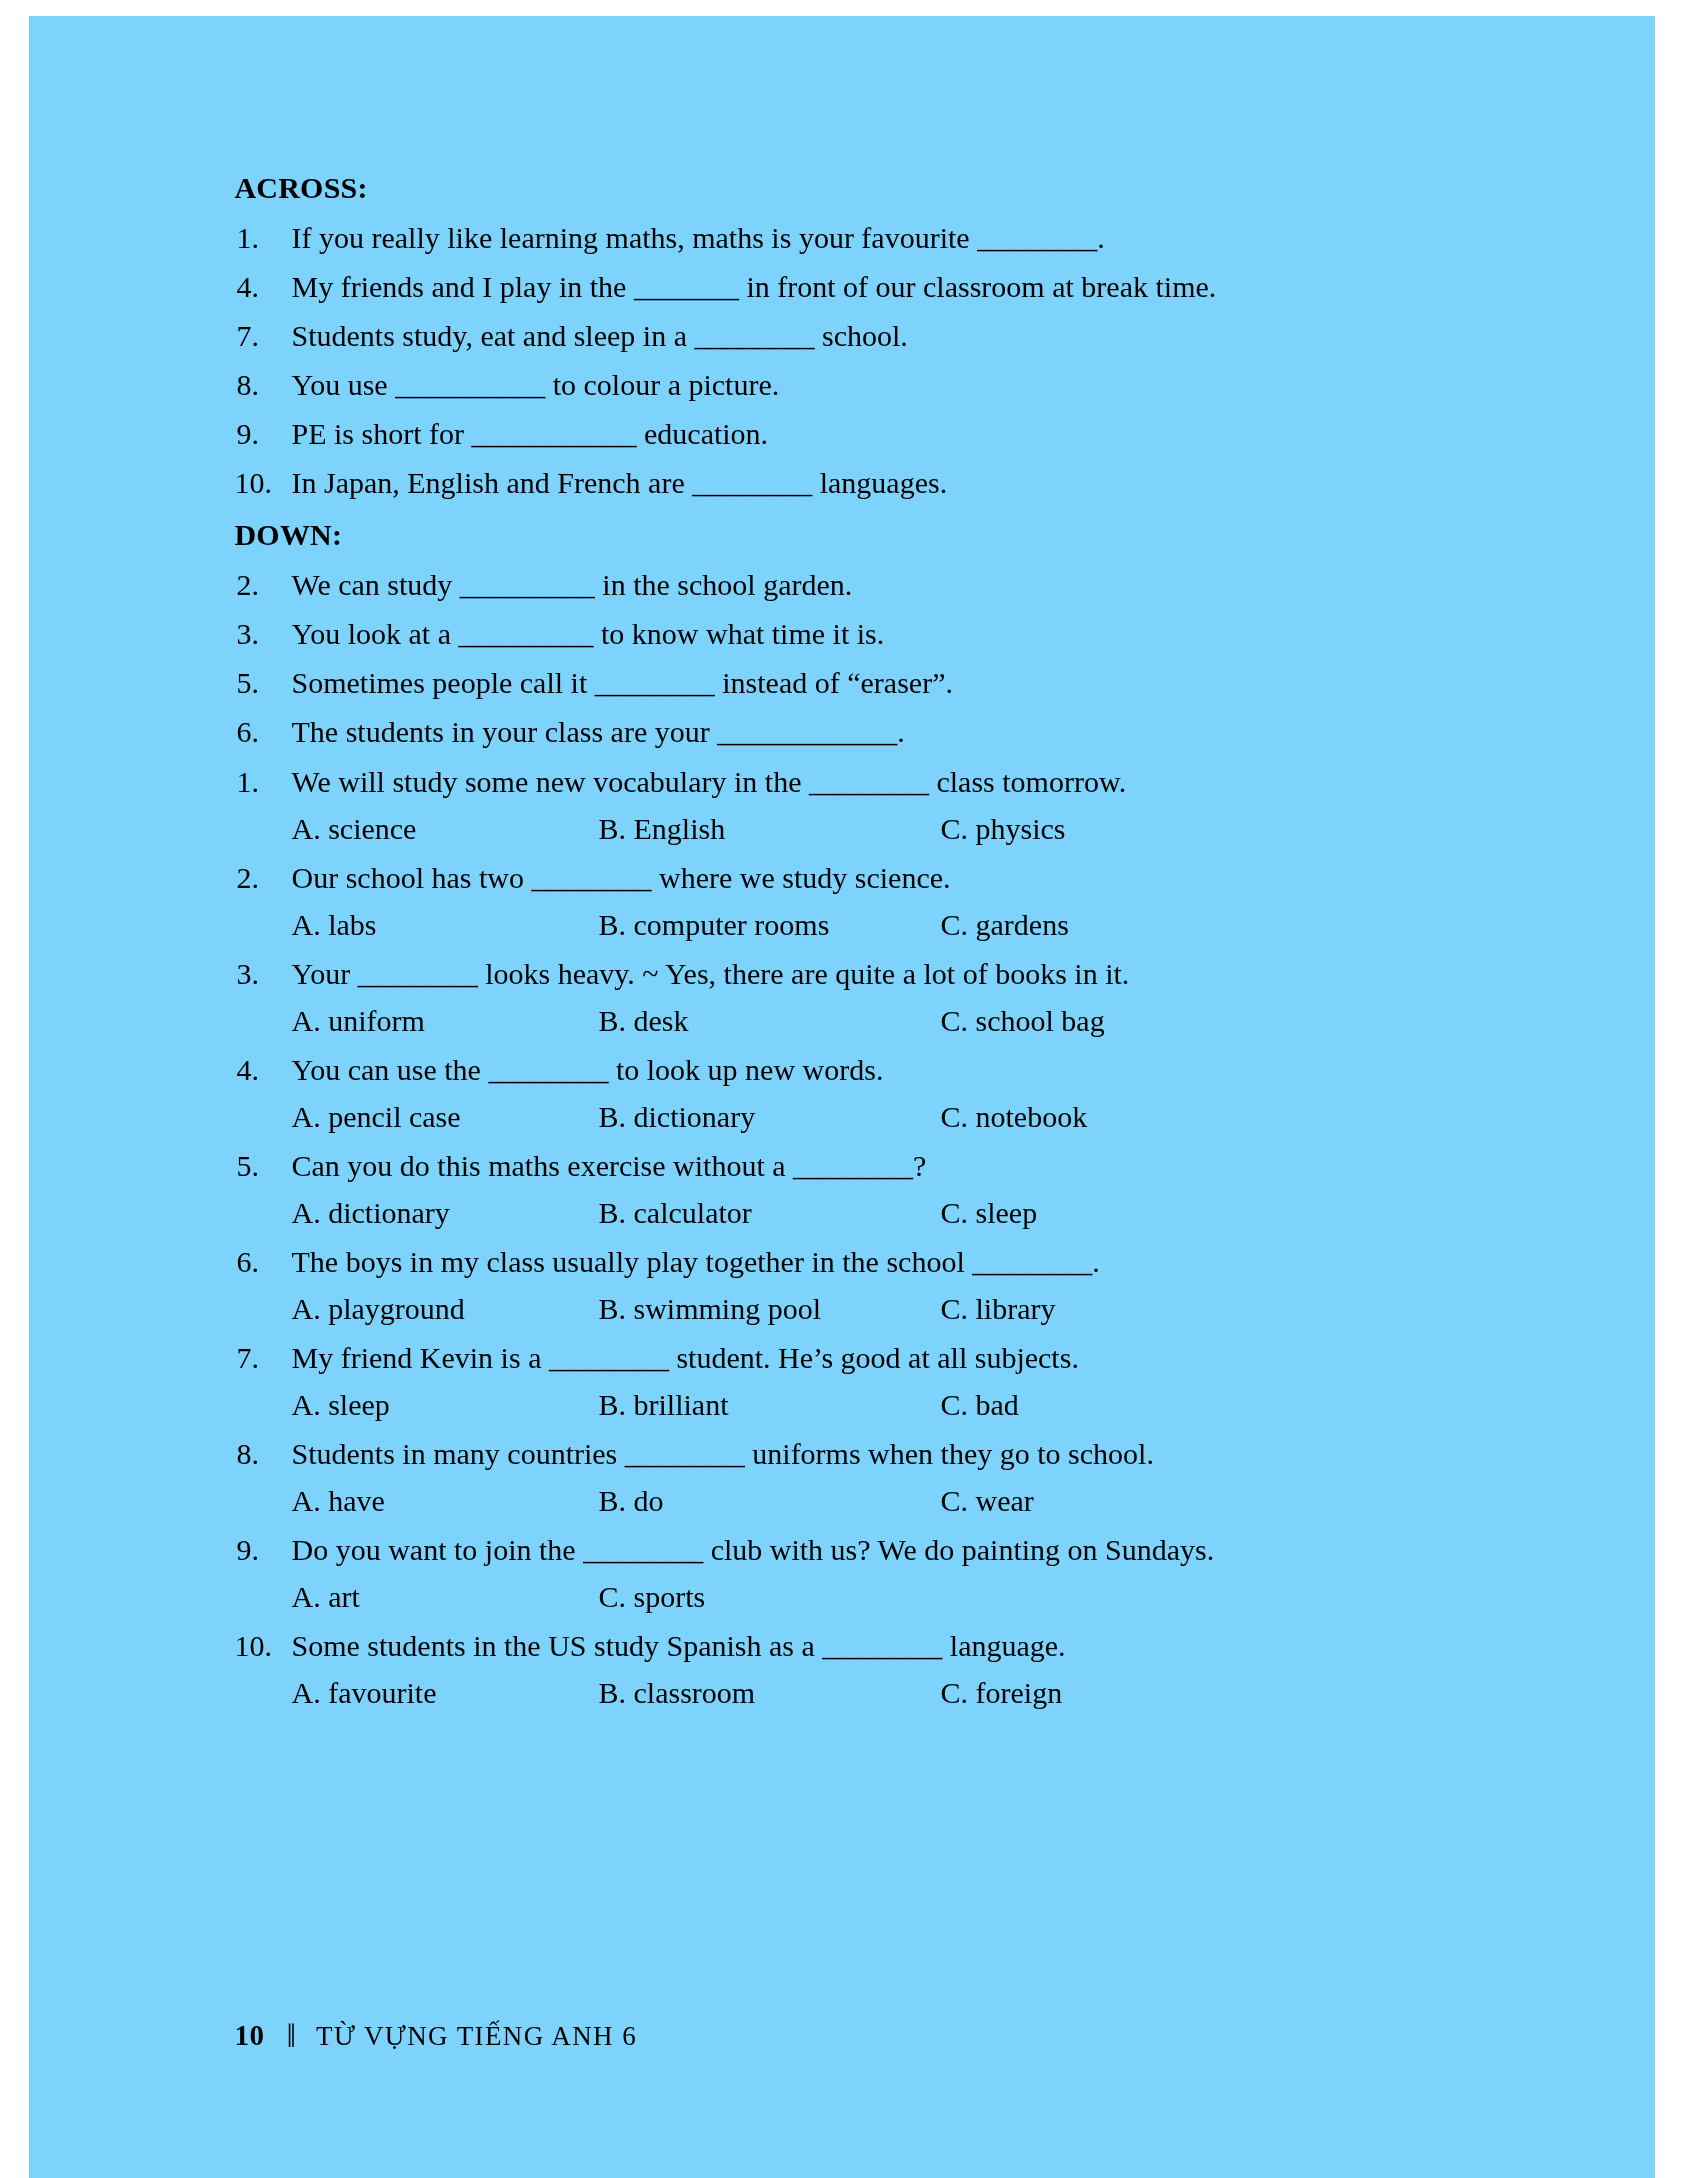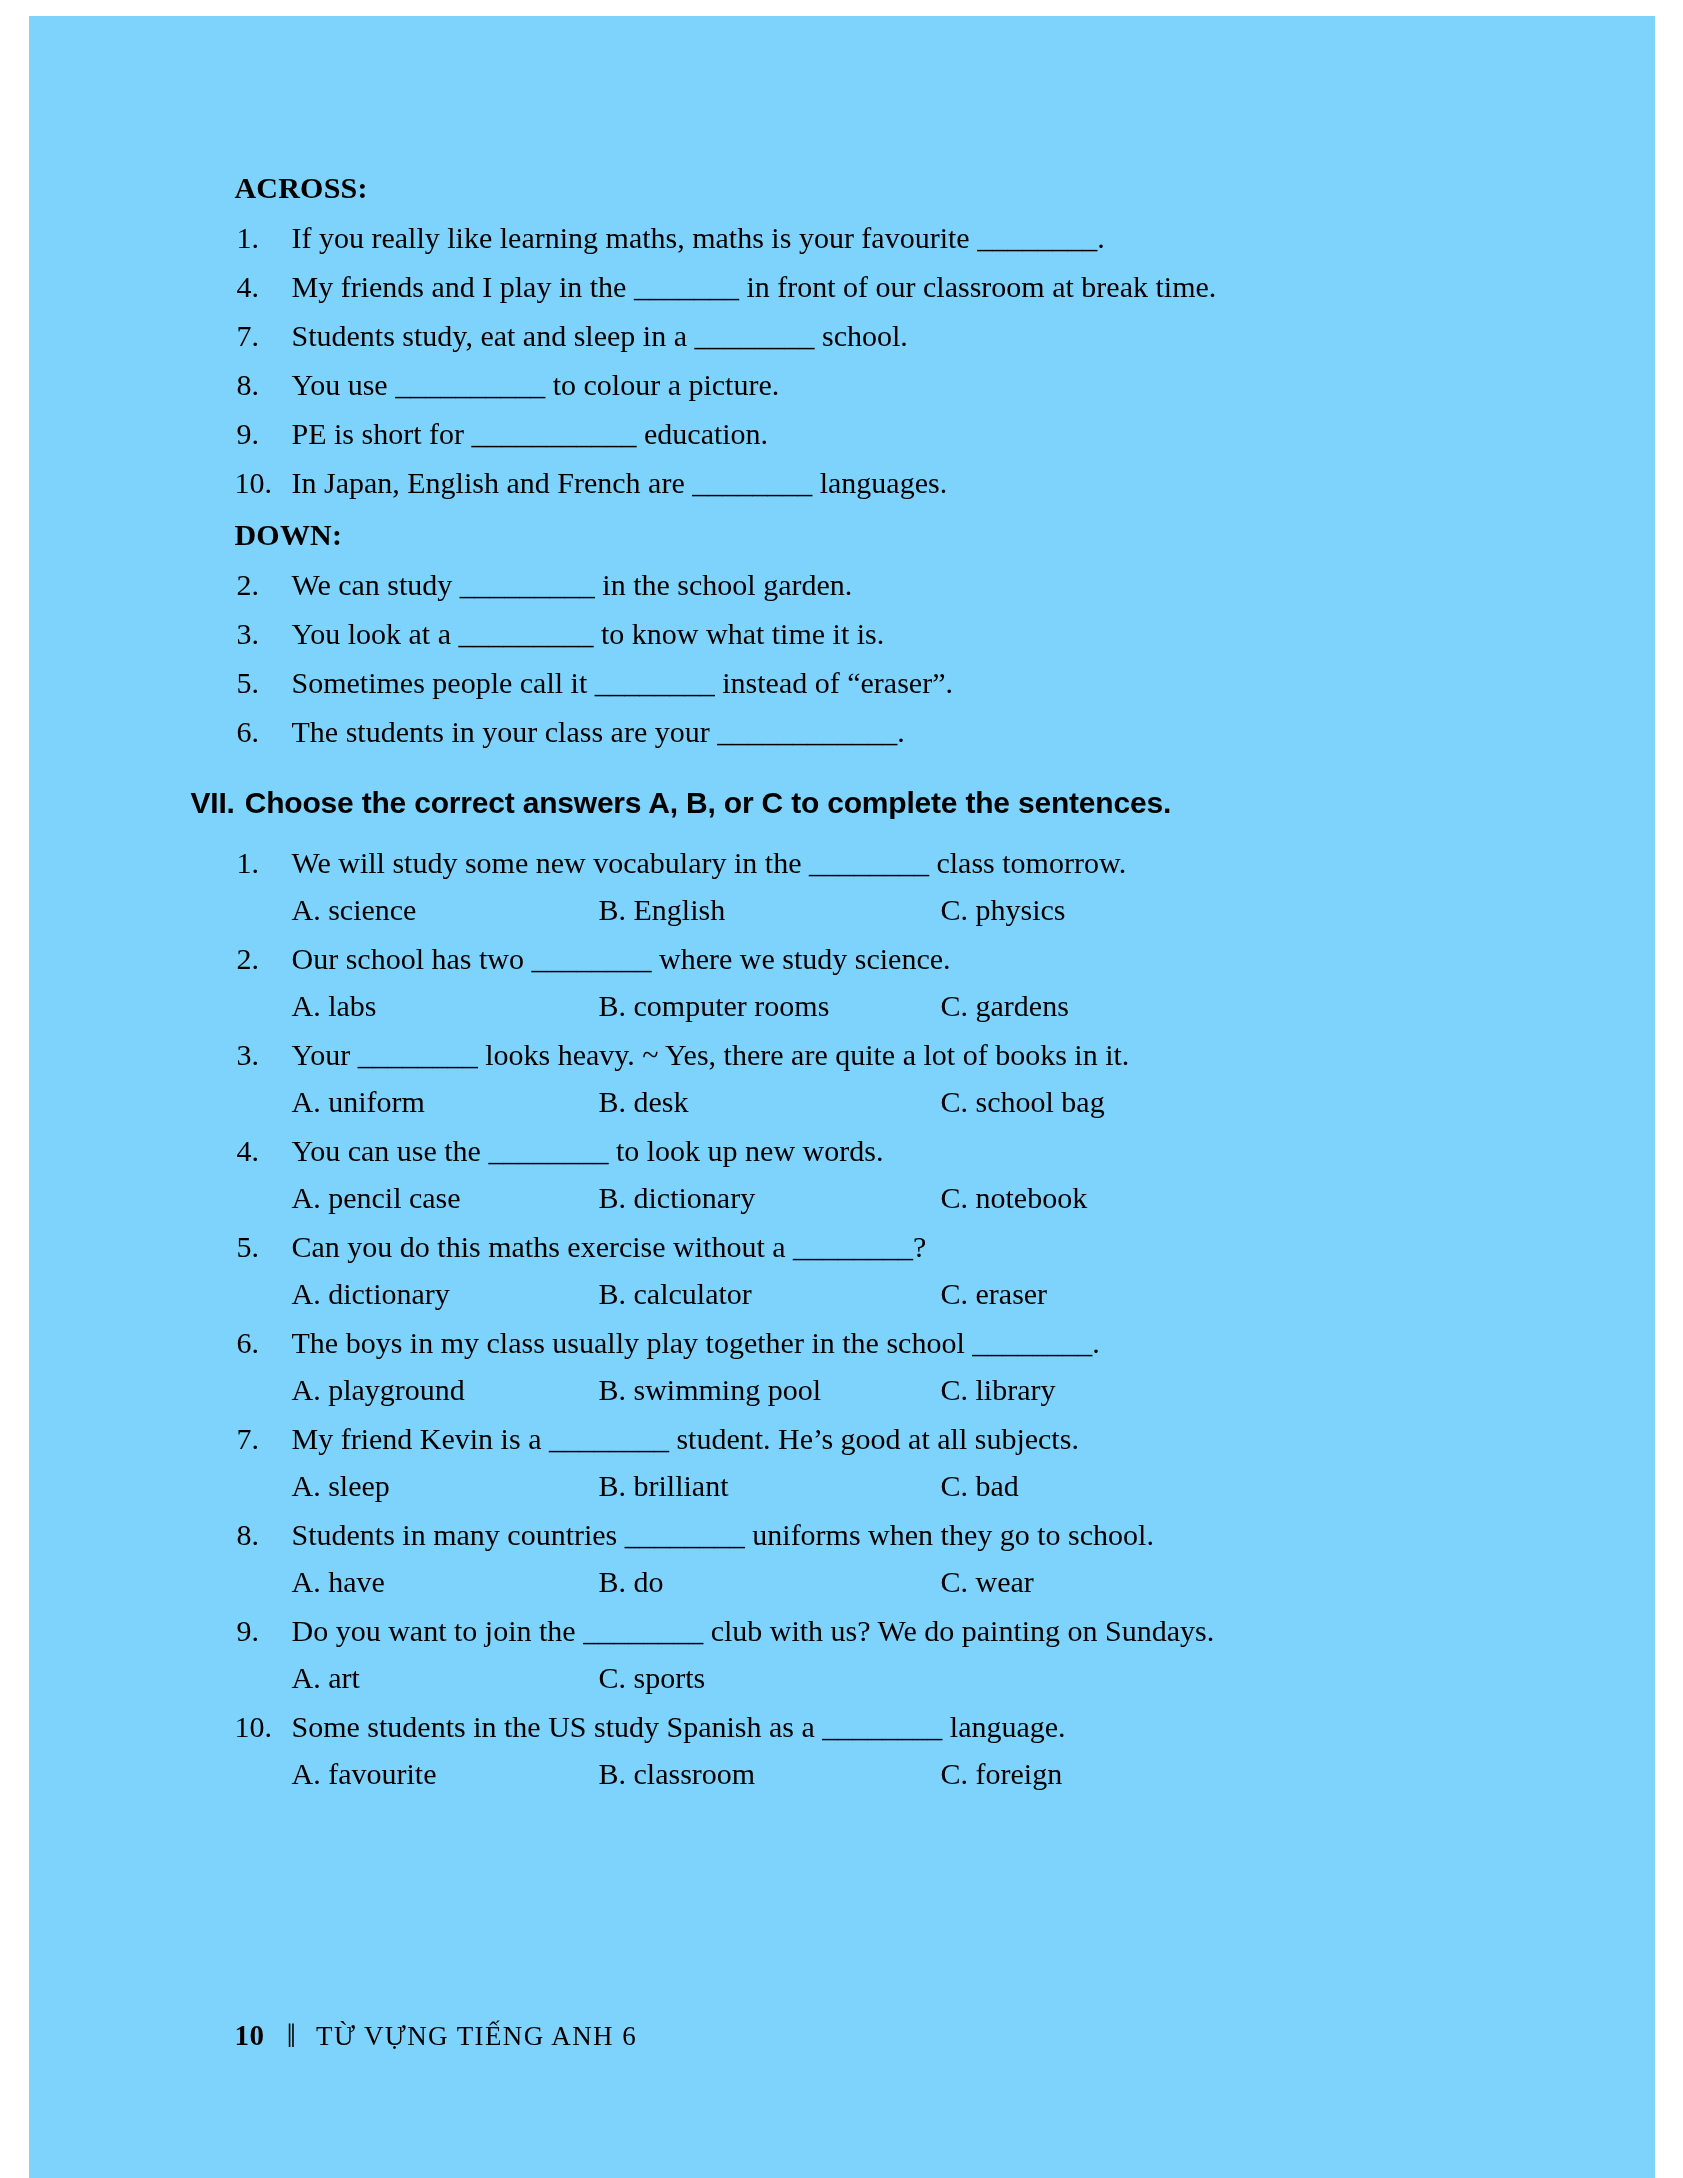--- a/index.html
+++ b/index.html
@@ -190,24 +190,20 @@
     </div>
     <div class="clue-row">
       <span class="clue-num">5.</span>
       <span class="clue-text">Sometimes people call it ________ instead of “eraser”.</span>
     </div>
     <div class="clue-row">
       <span class="clue-num">6.</span>
       <span class="clue-text">The students in your class are your ____________.</span>
     </div>
 
-    <div class="section-heading">
-      <span class="sec-num">VII.</span>
-      <span class="sec-text">Choose the correct answers A, B, or C to complete the sentences.</span>
-    </div>
 
     <div class="mcq-list">
 
       <div class="mcq-item">
         <div class="mcq-stem">
           <span class="mcq-num">1.</span>
           <span class="mcq-stem-text">We will study some new vocabulary in the ________ class tomorrow.</span>
         </div>
         <div class="mcq-options">
           <span class="opt opt-a">A. science</span>
@@ -253,21 +249,21 @@
       </div>
 
       <div class="mcq-item">
         <div class="mcq-stem">
           <span class="mcq-num">5.</span>
           <span class="mcq-stem-text">Can you do this maths exercise without a ________?</span>
         </div>
         <div class="mcq-options">
           <span class="opt opt-a">A. dictionary</span>
           <span class="opt opt-b">B. calculator</span>
-          <span class="opt opt-c">C. eraser</span>
+          <span class="opt opt-c">C. sleep</span>
         </div>
       </div>
 
       <div class="mcq-item">
         <div class="mcq-stem">
           <span class="mcq-num">6.</span>
           <span class="mcq-stem-text">The boys in my class usually play together in the school ________.</span>
         </div>
         <div class="mcq-options">
           <span class="opt opt-a">A. playground</span>

